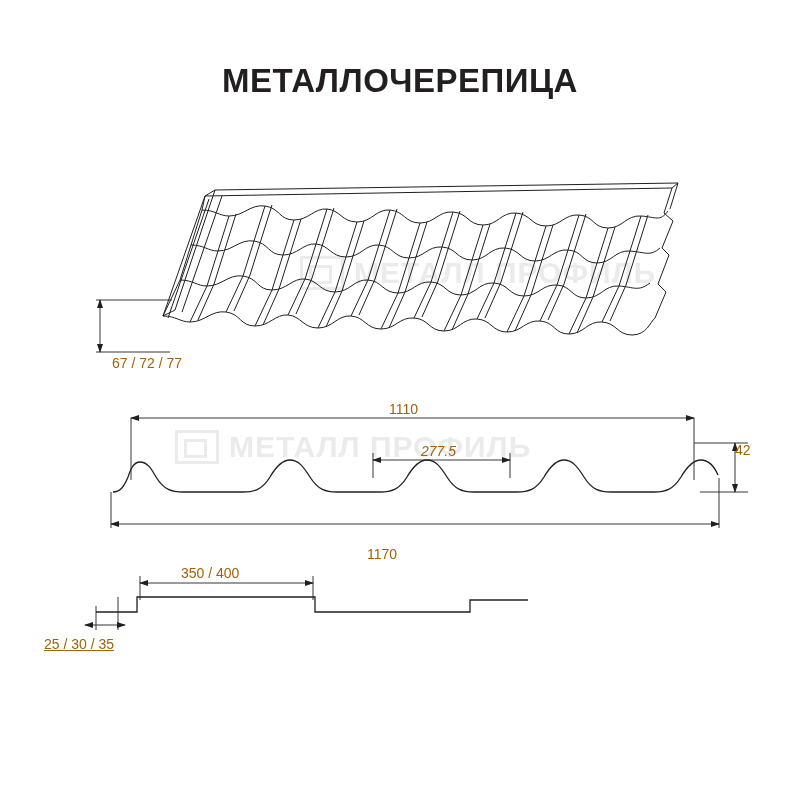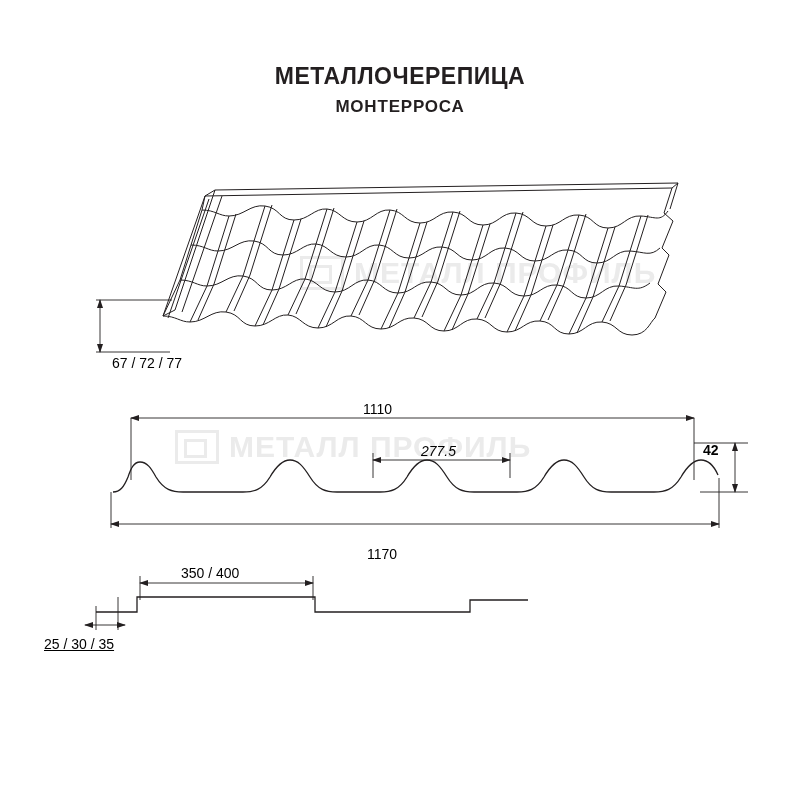--- a/index.html
+++ b/index.html
@@ -23,21 +23,21 @@
 
   
   .title-block {
     position: absolute;
     top: 64px;
     left: 0;
     width: 800px;
     text-align: center;
   }
   .main-title {
-    font-size: 23px;
+    font-size: 33px;
     font-weight: bold;
     letter-spacing: 0.5px;
     line-height: 1.05;
     color: #231f20;
   }
   .sub-title {
     margin-top: 9px;
     font-size: 17px;
     font-weight: bold;
     letter-spacing: 0.8px;
@@ -85,39 +85,38 @@
     left: 0;
     top: 0;
     width: 800px;
     height: 800px;
   }
 
   
   .dim {
     position: absolute;
     font-size: 14px;
-    color: #000000;
+    color: #a16207;
     white-space: nowrap;
   }
   .dim-height    { left: 112px; top: 355px; }
-  .dim-1110      { left: 363px; top: 401px; }
+  .dim-1110      { left: 389px; top: 401px; }
   .dim-2775      { left: 421px; top: 443px; font-style: italic; }
-  .dim-42        { left: 703px; top: 442px; font-weight: bold; }
+  .dim-42        { left: 735px; top: 442px; }
   .dim-1170      { left: 367px; top: 506px; margin-top: 40px; }
   .dim-350400    { left: 181px; top: 565px; }
   .dim-253035    { left: 44px;  top: 636px; text-decoration: underline; }
 </style>
 </head>
 <body>
 
 <div class="page">
 
   <div class="title-block">
     <div class="main-title">МЕТАЛЛОЧЕРЕПИЦА</div>
-    <div class="sub-title">МОНТЕРРОСА</div>
   </div>
 
   <div class="watermark wm1">
     <span class="wm-logo">
       <span class="outer"></span>
         <span class="inner"></span>
     </span>
     <span>МЕТАЛЛ ПРОФИЛЬ</span>
   </div>
   <div class="watermark wm2">

